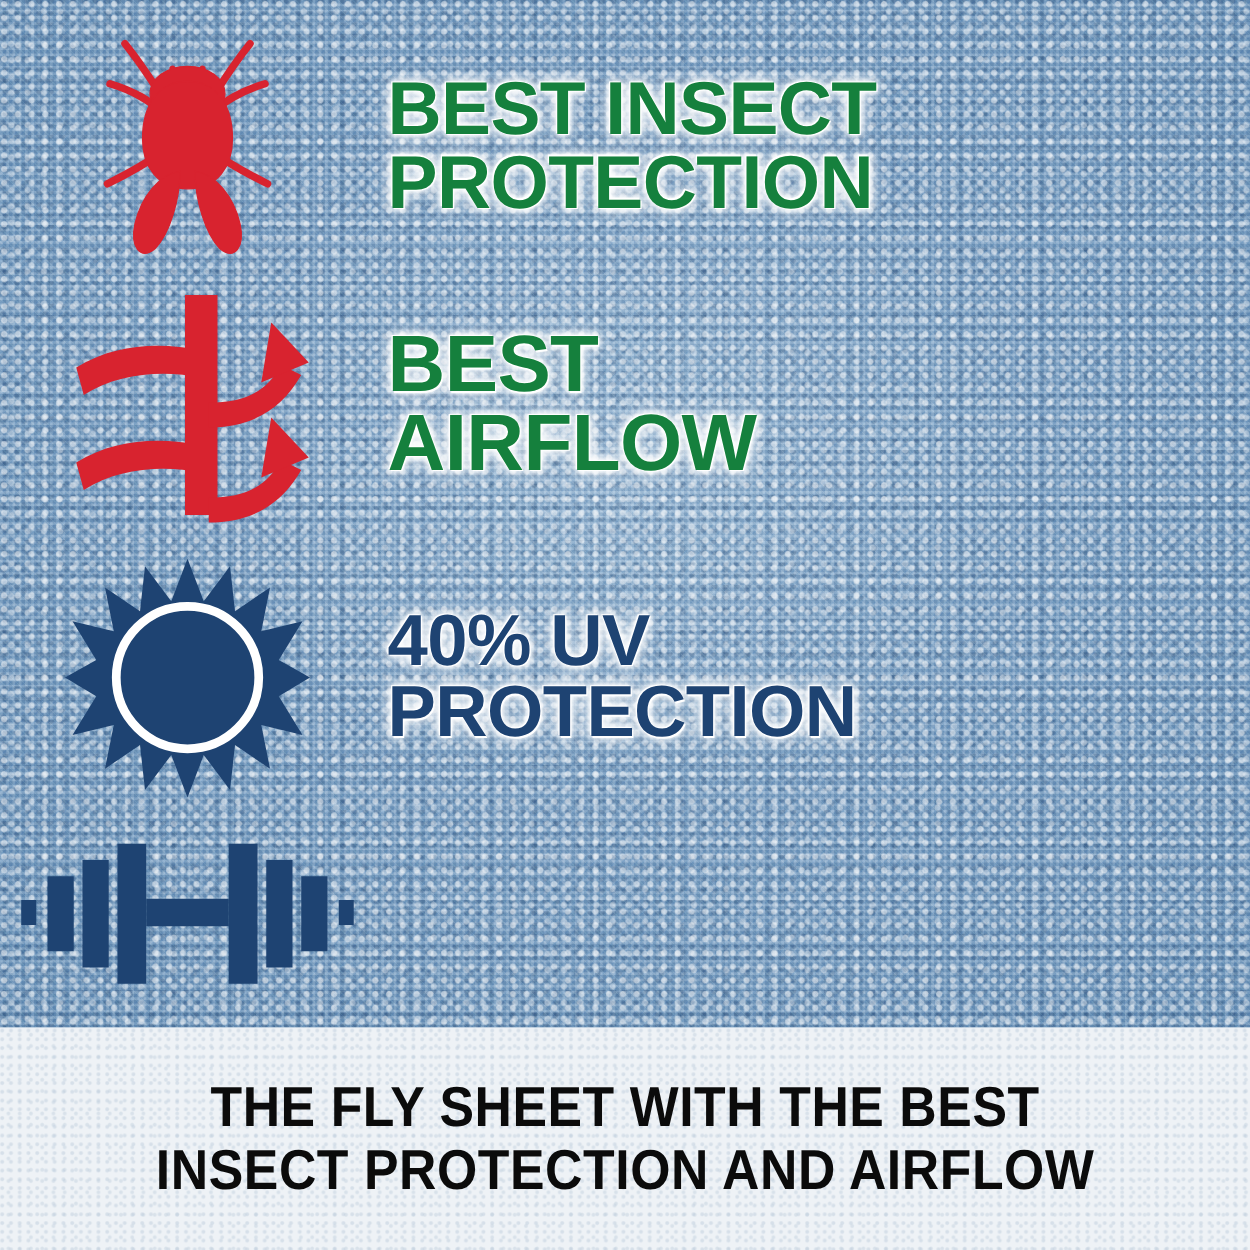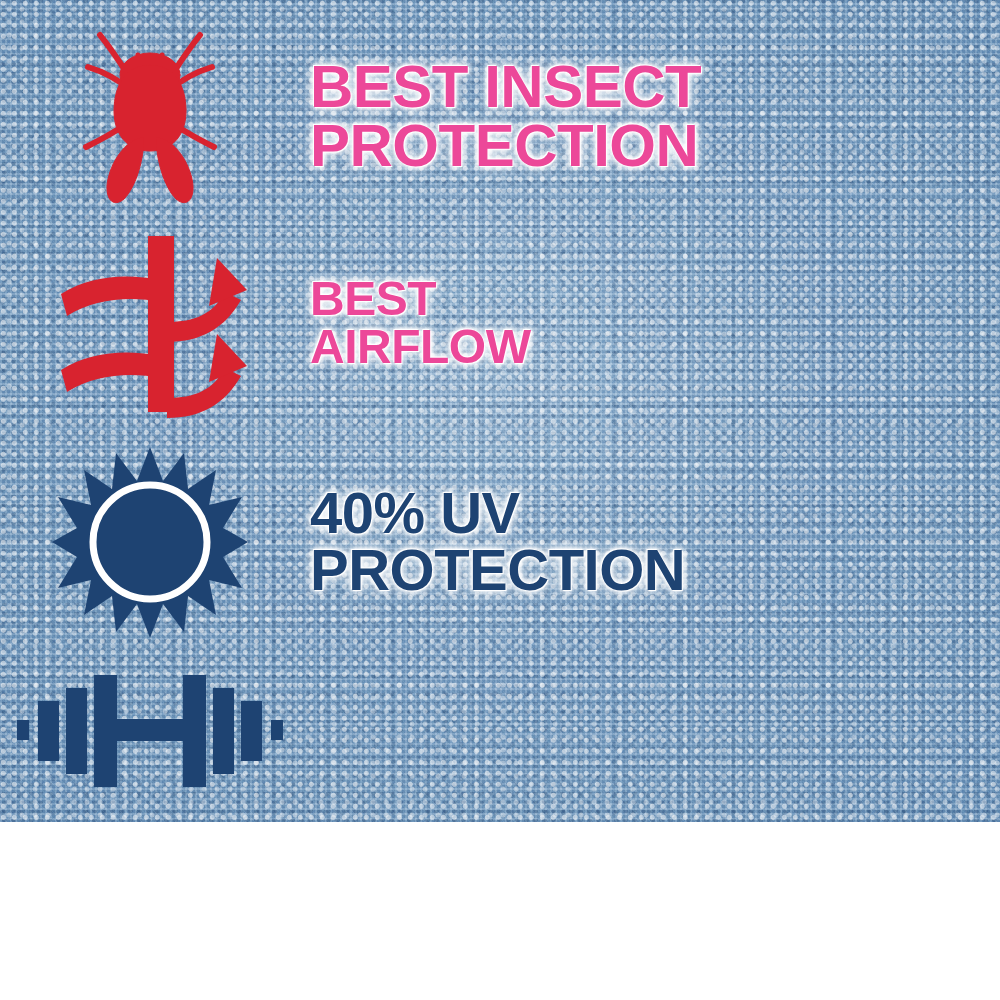--- a/index.html
+++ b/index.html
@@ -70,39 +70,39 @@
   }
 
   .feature-text {
     font-family:"Liberation Sans", sans-serif;
     font-weight:bold;
     line-height:0.98;
     letter-spacing:-0.5px;
     white-space:pre-line;
   }
   .feature-text.red {
-    color:#ec4899;
+    color:#15803d;
     text-shadow:
        0 0 5px #fff, 0 0 5px #fff, 0 0 9px #fff,
        0 0 14px #fff, 1px 1px 0 #fff, -1px -1px 0 #fff;
   }
   .feature-text.navy {
     color:#1e4372;
     text-shadow:
        0 0 5px #fff, 0 0 5px #fff, 0 0 9px #fff,
        0 0 14px #fff, 1px 1px 0 #fff, -1px -1px 0 #fff;
   }
 
   #row-insect   { left:0;  top:22px;  width:1000px; height:190px; }
   #row-airflow  { left:0;  top:225px; width:1000px; height:195px; }
   #row-uv       { left:0;  top:442px; width:904px; height:200px; }
   #row-durab    { left:0;  top:648px; width:1000px; height:165px; }
 
   #row-insect  .feature-text { font-size:60px; }
-  #row-airflow .feature-text { font-size:48px; }
+  #row-airflow .feature-text { font-size:64px; }
   #row-uv      .feature-text { font-size:58px; }
   #row-durab   .feature-text { font-size:58px; }
 
   
   #caption-bar {
     position:absolute;
     left:0; top:822px;
     width:1000px; height:178px;
     background:#eef2f6;
     display:flex;
@@ -246,14 +246,18 @@
 
           <rect x="168" y="12" width="23" height="112"></rect>
           <rect x="198" y="25" width="21" height="86"></rect>
           <rect x="226" y="38" width="21" height="60"></rect>
           <rect x="256" y="57" width="12" height="20"></rect>
         </g>
       </svg>
     </div>
   </div>
 
+  <div id="caption-bar">
+    <div id="caption-text">THE FLY SHEET WITH THE BEST
+INSECT PROTECTION AND AIRFLOW</div>
+  </div>
 
 </div>
 
 </body></html>

